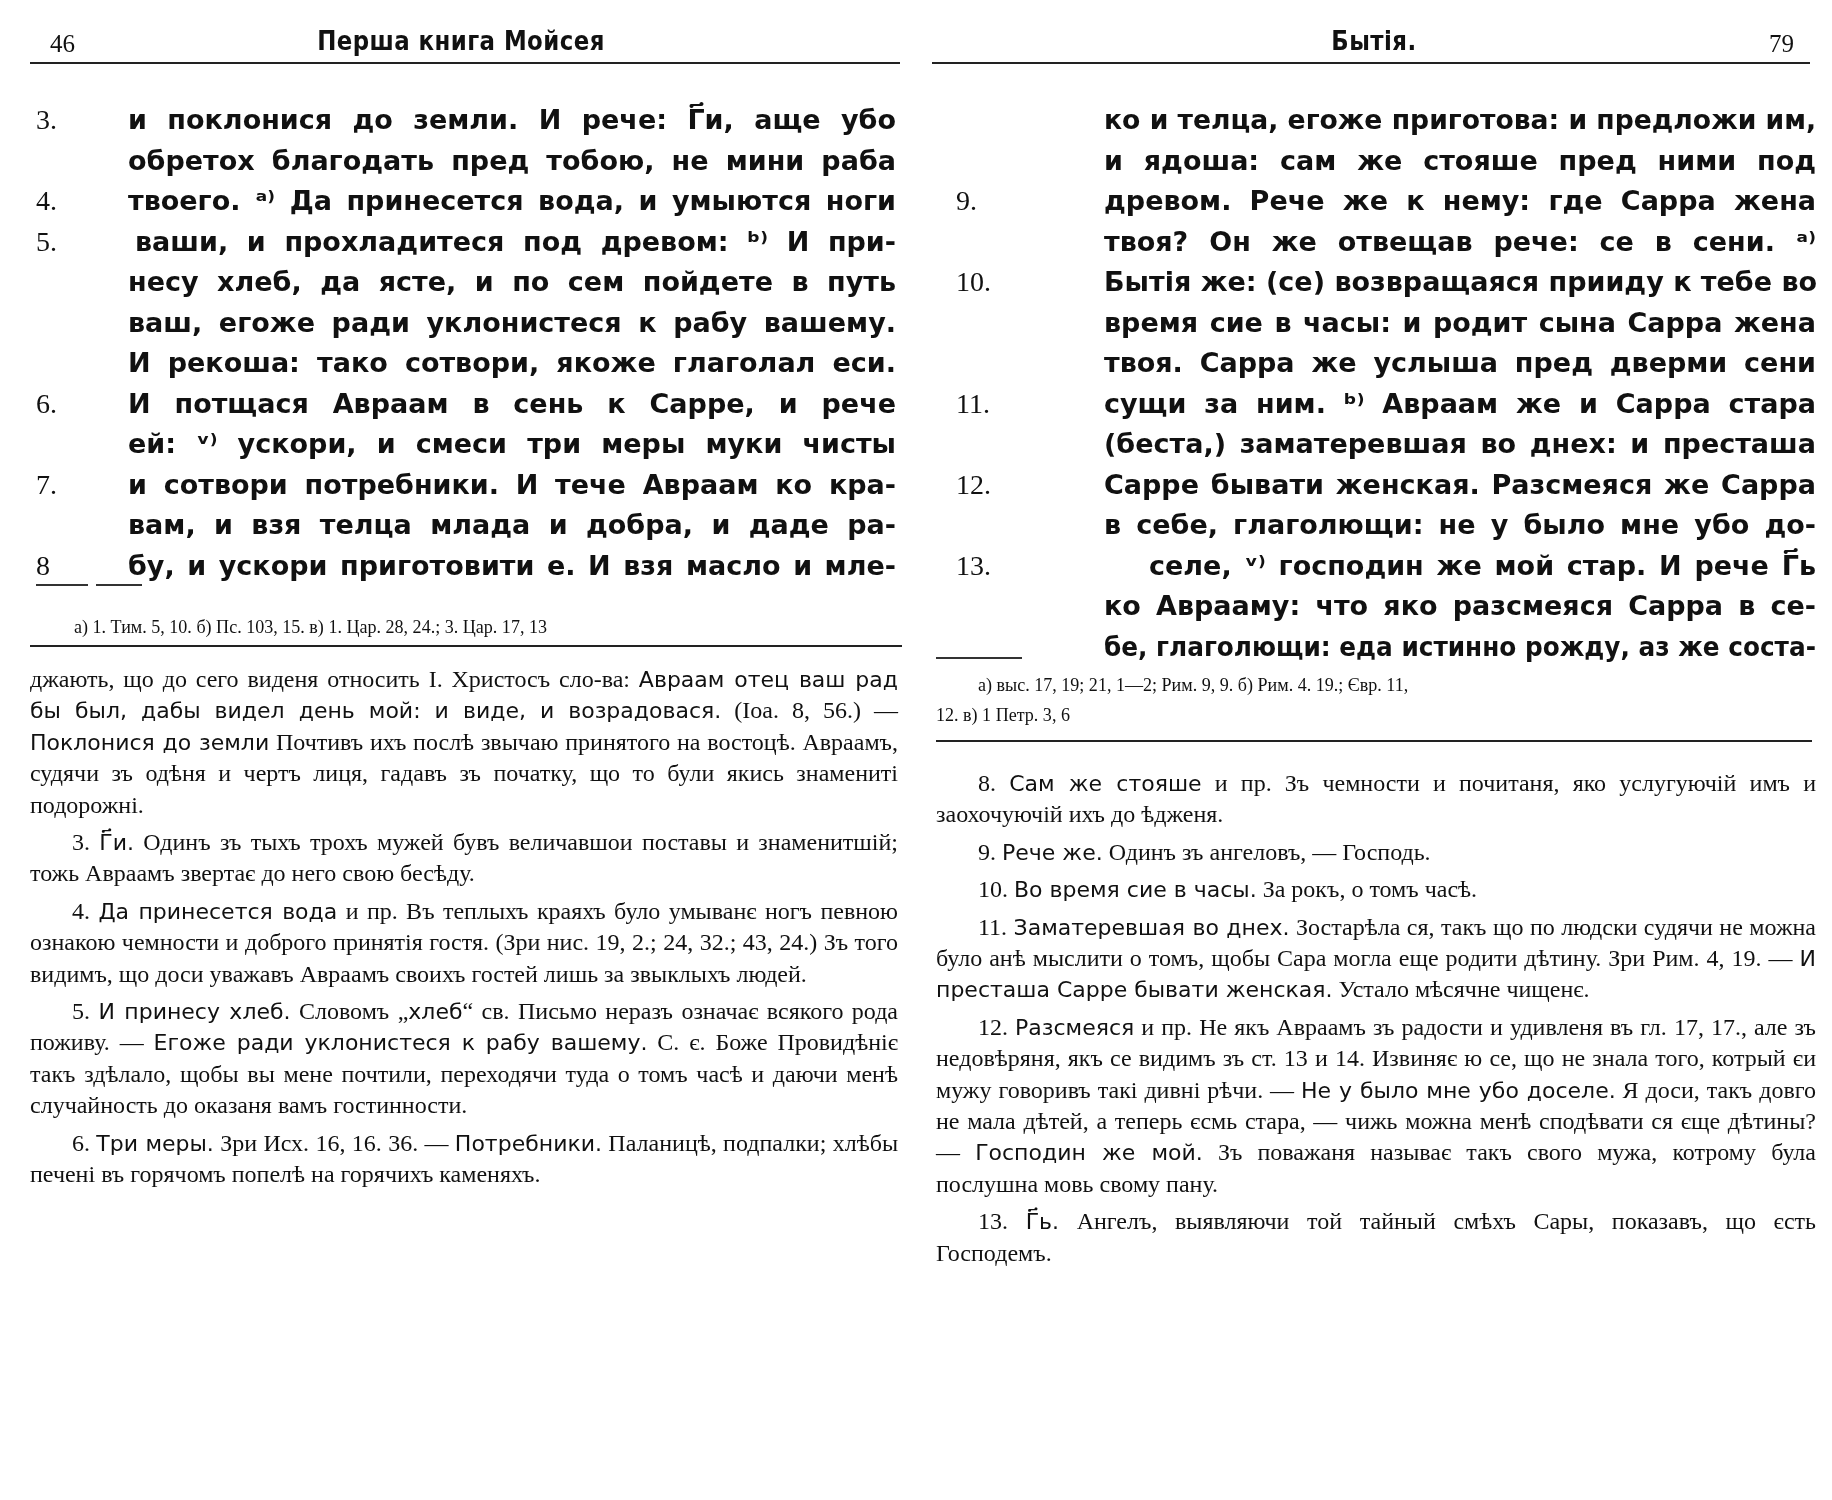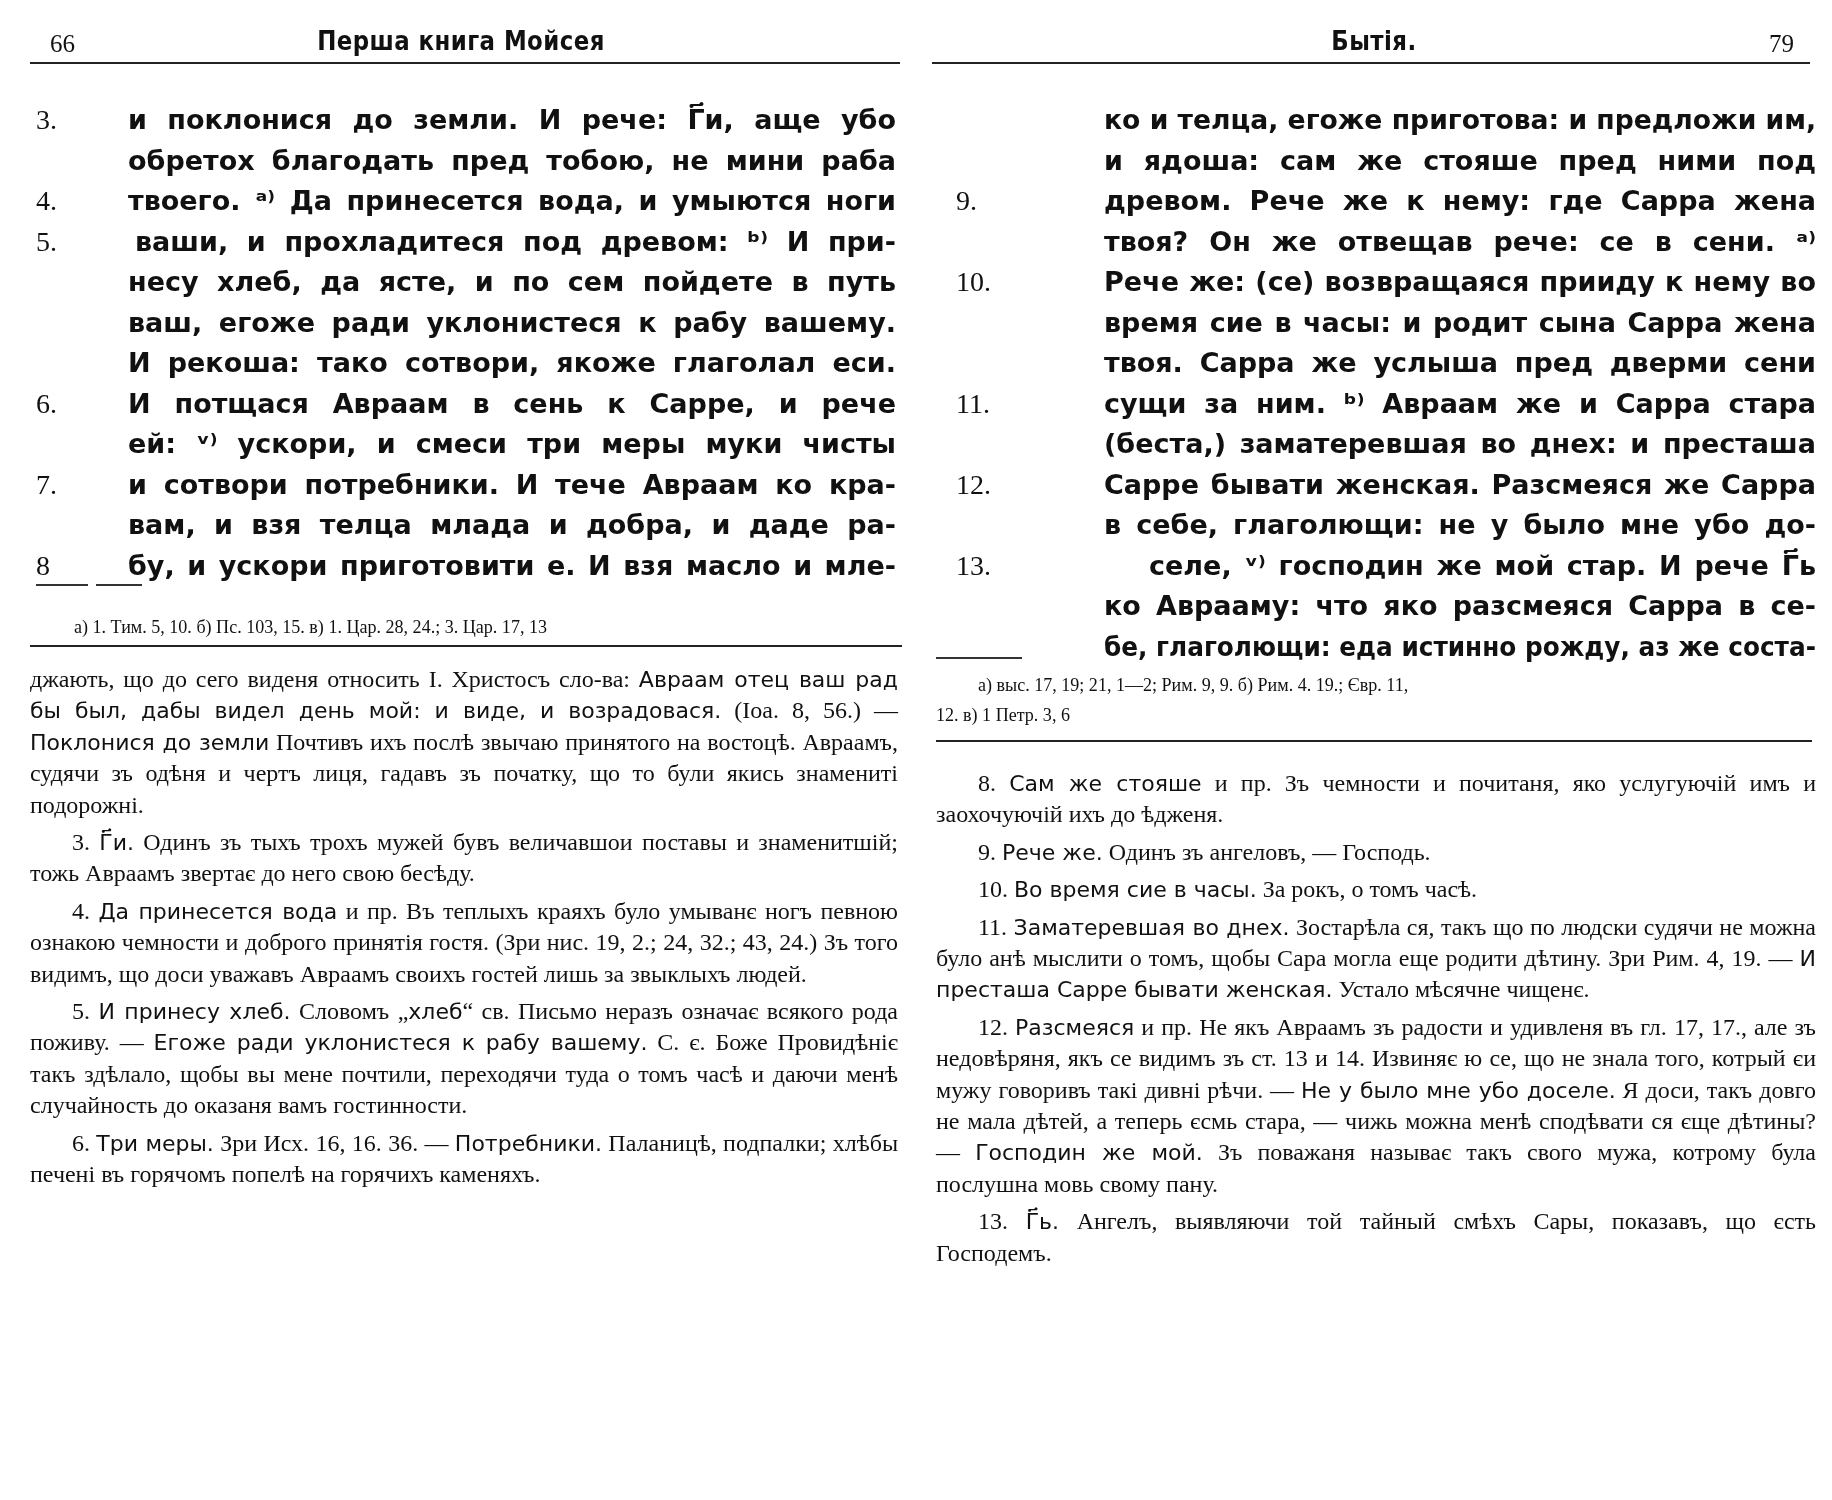--- a/index.html
+++ b/index.html
@@ -39,21 +39,21 @@
   .right .comment { top: 768px; left: 20px; width: 880px; }
   .para { margin: 0 0 6px 0; text-align: justify; }
   .para.indent { text-indent: 42px; }
   .cs { font-family: "DejaVu Sans", sans-serif; font-weight: normal; font-size: 22px; }
 </style>
 </head>
 <body>
 
 <div class="page left">
   <div class="running-head">
-    <span class="page-num">66</span>
+    <span class="page-num">46</span>
     <div class="head-title">Перша книга Мойсея</div>
   </div>
   <div class="head-rule"></div>
 
   <div class="verses" id="left-verses">
       <div class="vline">
         <span class="vnum">3.</span>
         <span class="vtext" style="text-align-last: justify;">и поклонися до земли. И рече: Г҃и, аще убо</span>
       </div>
       <div class="vline">
@@ -135,21 +135,21 @@
       <div class="vline">
         <span class="vnum">9.</span>
         <span class="vtext" style="text-align-last: justify;">древом. Рече же к нему: где Сарра жена</span>
       </div>
       <div class="vline">
         <span class="vnum"></span>
         <span class="vtext" style="text-align-last: justify;">твоя? Он же отвещав рече: се в сени. ᵃ⁾</span>
       </div>
       <div class="vline">
         <span class="vnum">10.</span>
-        <span class="vtext" style="text-align-last: justify;">Рече же: (се) возвращаяся прииду к нему во</span>
+        <span class="vtext" style="text-align-last: justify;">Бытія же: (се) возвращаяся прииду к тебе во</span>
       </div>
       <div class="vline">
         <span class="vnum"></span>
         <span class="vtext" style="text-align-last: justify;">время сие в часы: и родит сына Сарра жена</span>
       </div>
       <div class="vline">
         <span class="vnum"></span>
         <span class="vtext" style="text-align-last: justify;">твоя. Сарра же услыша пред дверми сени</span>
       </div>
       <div class="vline">

